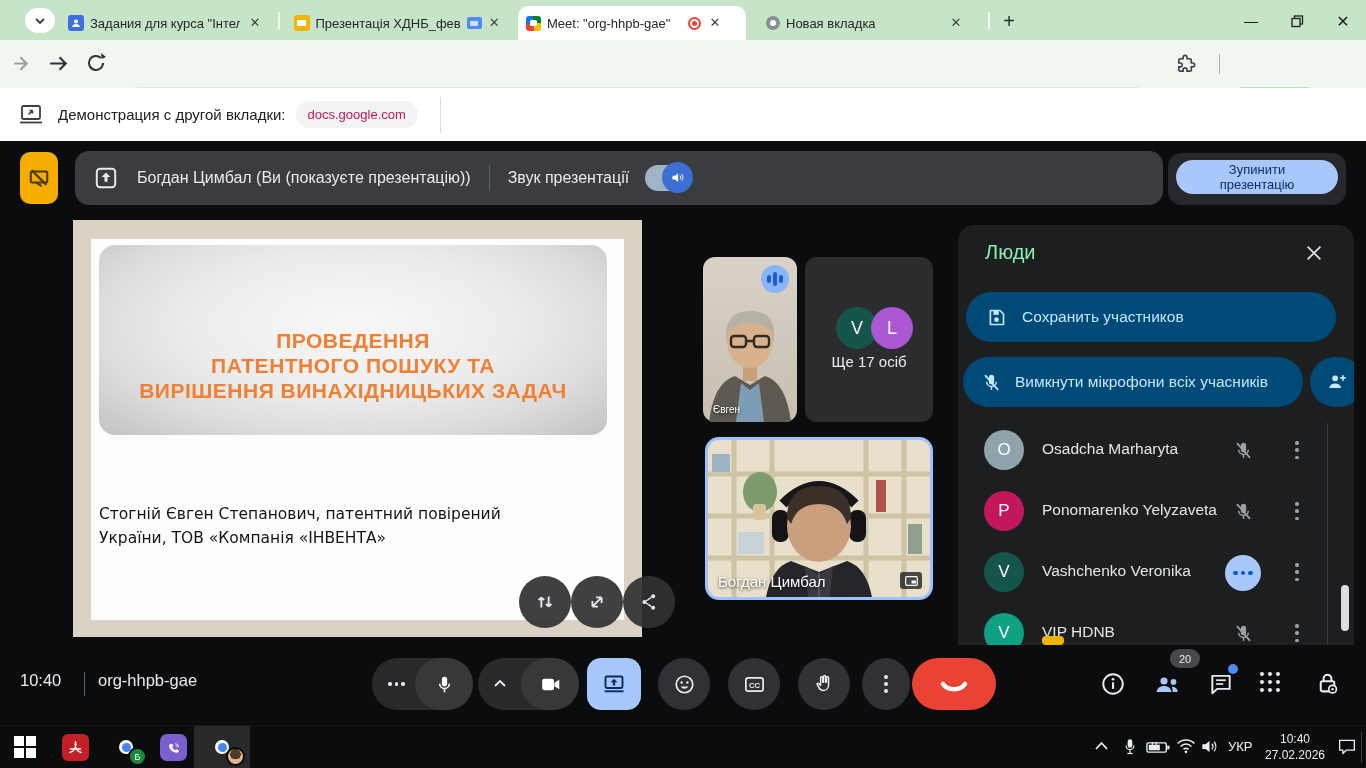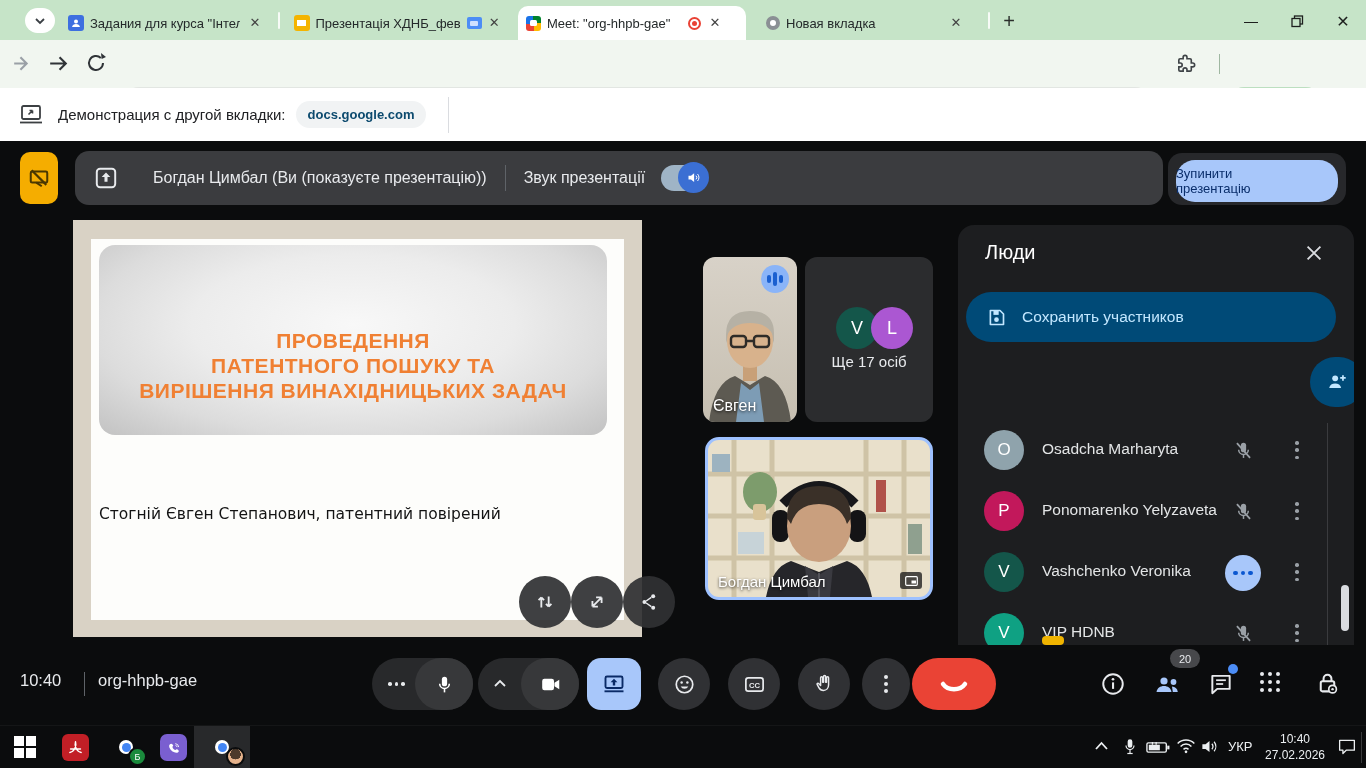--- a/index.html
+++ b/index.html
@@ -14,42 +14,42 @@
   .tab .t{font-size:13px;color:#24292a;white-space:nowrap;overflow:hidden;margin:0 6px;}
   .tab-active{background:#fff;}
   .tabsep{top:12px;width:2px;height:17px;background:rgba(255,255,255,.85);border-radius:1px;}
   .closex{font-size:13px;color:#444;width:18px;height:18px;line-height:18px;text-align:center;border-radius:50%;}
   .winbtn{top:8px;width:34px;height:26px;display:flex;align-items:center;justify-content:center;color:#1d1f1e;font-size:14px;}
   .addr{left:122px;top:47px;width:1030px;height:34px;border-radius:17px;background:#e2e6e2;display:flex;align-items:center;}
   .urltxt{font-size:14.5px;color:#3a3f44;margin-left:12px;}
   .chip{border-radius:16px;background:#bcdfc0;display:flex;align-items:center;}
   
   .banner{left:0;top:88px;width:1366px;height:53px;background:#fff;display:flex;align-items:center;}
-  .bpill{background:#f1f3f4;border-radius:14px;height:27px;display:flex;align-items:center;padding:0 12px;font-size:13px;color:#0c4a6e;font-weight:bold;}
+  .bpill{background:#f1f3f4;border-radius:14px;height:27px;display:flex;align-items:center;padding:0 12px;font-size:13px;color:#be185d;}
   .greenbtn{background:#2c6a37;color:#fff;border-radius:22px;height:43px;display:flex;align-items:center;padding:0 26px;font-size:15px;font-weight:600;}
   
   .meetbg{left:0;top:141px;width:1366px;height:584px;background:#0b0c0d;}
   .pillbar{left:75px;top:151px;width:1088px;height:54px;background:#3b3c3f;border-radius:14px;display:flex;align-items:center;color:#e8eaed;}
   .warnicon{left:20px;top:152px;width:38px;height:52px;border-radius:10px;background:#f5ad00;display:flex;align-items:center;justify-content:center;}
   .stopwrap{left:1168px;top:153px;width:178px;height:52px;background:#27282b;border-radius:14px;}
-  .stopbtn{left:1176px;top:160px;width:162px;height:42px;border-radius:19px;background:#a8c7fa;color:#0a2e6b;
-    display:flex;flex-direction:column;justify-content:center;font-size:13px;line-height:15px;font-weight:500;}
+  .stopbtn{left:1176px;top:160px;width:162px;height:34px;border-radius:19px;background:#a8c7fa;color:#0a2e6b;
+    display:flex;flex-direction:column;align-items:center;justify-content:center;font-size:13px;line-height:15px;font-weight:500;}
   .toggle{width:46px;height:26px;border-radius:13px;background:#9fb4c6;position:relative;}
   .knob{position:absolute;right:-2px;top:-3px;width:31px;height:31px;border-radius:50%;background:#3b6fd3;display:flex;align-items:center;justify-content:center;}
   
   .slideframe{left:73px;top:220px;width:569px;height:417px;background:#d9d2c5;}
   .slidewhite{left:91px;top:239px;width:533px;height:381px;background:#fdfdfb;}
   .titlebox{left:99px;top:245px;width:508px;height:190px;border-radius:16px;
     background:radial-gradient(ellipse at 50% 42%,#f8f8f8 0%,#ececec 45%,#dcdcdc 72%,#c2c2c2 100%);}
   .slidetitle{left:99px;top:328px;width:508px;text-align:center;color:#f08033;font-weight:bold;font-size:21px;line-height:25px;letter-spacing:.5px;}
   .slidesub{left:99px;top:502px;width:492px;color:#141414;font-size:15.5px;line-height:24px;font-family:"DejaVu Sans",sans-serif;}
   .fbtn{top:576px;width:52px;height:52px;border-radius:50%;background:rgba(48,49,52,.93);display:flex;align-items:center;justify-content:center;}
   
   .tile{border-radius:12px;overflow:hidden;background:#2b2c2e;}
-  .tlabel{position:absolute;left:10px;bottom:7px;color:#fff;font-size:16px;text-shadow:0 1px 3px rgba(0,0,0,.8);}
+  .tlabel{position:absolute;left:10px;bottom:7px;color:#fff;font-size:10px;text-shadow:0 1px 3px rgba(0,0,0,.8);}
   .avcirc{border-radius:50%;display:flex;align-items:center;justify-content:center;color:#fff;position:absolute;}
   
   .panel{left:958px;top:225px;width:396px;height:420px;background:#1d1e20;border-radius:16px 16px 0 0;overflow:hidden;}
   .bluepill{background:#004a77;color:#c2e7ff;border-radius:25px;display:flex;align-items:center;font-size:15.5px;position:absolute;}
   .prow{position:absolute;left:0;width:375px;height:61px;}
   .pname{position:absolute;left:84px;top:20px;font-size:15.5px;color:#e3e5e6;white-space:nowrap;}
   .pavatar{position:absolute;left:26px;top:10px;width:40px;height:40px;border-radius:50%;display:flex;align-items:center;justify-content:center;color:#fff;font-size:17px;}
   .kebab{position:absolute;left:334px;top:19px;width:10px;height:22px;display:flex;flex-direction:column;align-items:center;justify-content:space-between;padding:2px 0;box-sizing:border-box;}
   .kdot{width:3.5px;height:3.5px;border-radius:50%;background:#9aa0a6;}
   
@@ -215,21 +215,21 @@
         <line x1="4" y1="3.5" x2="20" y2="19.5" stroke="#4a3800" stroke-width="2.4"></line>
       </svg>
   </div>
   <div class="abs pillbar">
     <span style="margin-left:18px;">
       <svg width="26" height="26" viewBox="0 0 24 24">
           <rect x="3.5" y="3.5" width="17" height="17" rx="3" fill="none" stroke="#e8eaed" stroke-width="1.8"></rect>
           <path d="M12 7l4 4h-2.6v4.5h-2.8V11H8z" fill="#e8eaed"></path>
         </svg>
     </span>
-    <span style="margin-left:34px;font-size:16px;">Богдан Цимбал (Ви (показуєте презентацію))</span>
+    <span style="margin-left:18px;font-size:16px;">Богдан Цимбал (Ви (показуєте презентацію))</span>
     <span style="width:1px;height:26px;background:#5f6368;margin-left:18px;"></span>
     <span style="margin-left:18px;font-size:16px;">Звук презентації</span>
     <span class="toggle" style="margin-left:16px;">
       <span class="knob">
         <svg width="15" height="15" viewBox="0 0 24 24">
             <path d="M4 9v6h4l5 4V5L8 9z" fill="#fff"></path>
             <path d="M16 9a4.5 4.5 0 0 1 0 6M18.5 6.5a8 8 0 0 1 0 11" stroke="#fff" stroke-width="1.6" fill="none"></path>
           </svg>
       </span>
     </span>
@@ -243,20 +243,21 @@
   <div class="abs slideframe"></div>
   <div class="abs slidewhite"></div>
   <div class="abs titlebox"></div>
   <div class="abs slidetitle">
     <div>ПРОВЕДЕННЯ</div>
     <div>ПАТЕНТНОГО ПОШУКУ ТА</div>
     <div>ВИРІШЕННЯ ВИНАХІДНИЦЬКИХ ЗАДАЧ</div>
   </div>
   <div class="abs slidesub">
     <div>Стогній Євген Степанович, патентний повірений</div>
+    <div>України, ТОВ «Компанія «ІНВЕНТА»</div>
   </div>
 
   <div class="abs fbtn" style="left:519px;">
     <span>
       <svg width="22" height="22" viewBox="0 0 24 24" stroke="#e8eaed" stroke-width="2" fill="none">
           <path d="M8 18V7M8 7L5 10M8 7l3 3"></path>
           <path d="M16 6v11M16 17l-3-3M16 17l3-3"></path>
         </svg>
     </span>
   </div>
@@ -335,38 +336,49 @@
     <span class="tlabel" style="font-size:15px;font-weight:500;">Богдан Цимбал</span>
     <span style="position:absolute;right:8px;bottom:8px;width:22px;height:17px;border-radius:3px;background:rgba(20,20,22,.75);display:flex;align-items:center;justify-content:center;">
       <svg width="13" height="10" viewBox="0 0 13 10">
           <rect x="0.7" y="0.7" width="11.6" height="8.6" rx="1" fill="none" stroke="#fff" stroke-width="1.2"></rect>
           <rect x="6.5" y="4.5" width="4.5" height="3" fill="#fff"></rect>
         </svg>
     </span>
   </div>
 
   <div class="abs panel">
-    <div style="position:absolute;left:27px;top:16px;font-size:20px;color:#ffffff;">Люди</div>
+    <div style="position:absolute;left:27px;top:16px;font-size:20px;color:#86efac;">Люди</div>
     <span style="position:absolute;left:345px;top:17px;">
       <svg width="22" height="22" viewBox="0 0 24 24">
           <path d="M5 5l14 14M19 5L5 19" stroke="#dadce0" stroke-width="2"></path>
         </svg>
     </span>
 
     <div class="bluepill" style="left:8px;top:67px;width:370px;height:50px;">
       <span style="margin-left:20px;">
         <svg width="21" height="21" viewBox="0 0 24 24">
             <path d="M5 4h11l4 4v12H5z" fill="none" stroke="#c2e7ff" stroke-width="1.9" stroke-linejoin="round"></path>
             <rect x="8.5" y="4.5" width="6" height="4.5" fill="#c2e7ff"></rect>
             <circle cx="12" cy="14.5" r="2.7" fill="#c2e7ff"></circle>
           </svg>
       </span>
       <span style="margin-left:15px;">Сохранить участников</span>
     </div>
 
+    <div class="bluepill" style="left:5px;top:132px;width:340px;height:50px;">
+      <span style="margin-left:18px;">
+        <svg width="21" height="21" viewBox="0 0 24 24">
+            <path d="M12 3a3 3 0 0 1 3 3v5a3 3 0 0 1-6 0V6a3 3 0 0 1 3-3z" fill="#c2e7ff"></path>
+            <path d="M6.5 11a5.5 5.5 0 0 0 11 0" stroke="#c2e7ff" stroke-width="1.7" fill="none"></path>
+            <line x1="12" y1="16.5" x2="12" y2="20.5" stroke="#c2e7ff" stroke-width="1.7"></line>
+            <line x1="4.5" y1="3.5" x2="19.5" y2="20.5" stroke="#c2e7ff" stroke-width="2"></line>
+          </svg>
+      </span>
+      <span style="margin-left:13px;">Вимкнути мікрофони всіх учасників</span>
+    </div>
     <div class="bluepill" style="left:352px;top:132px;width:54px;height:50px;justify-content:center;">
       <span>
         <svg width="22" height="22" viewBox="0 0 24 24">
             <circle cx="10" cy="8" r="3.2" fill="#c2e7ff"></circle>
             <path d="M3.5 18.5c.5-3.4 3.3-5 6.5-5s6 1.6 6.5 5z" fill="#c2e7ff"></path>
             <path d="M18.5 4.5v6M15.5 7.5h6" stroke="#c2e7ff" stroke-width="1.9"></path>
           </svg>
       </span>
     </div>
 

